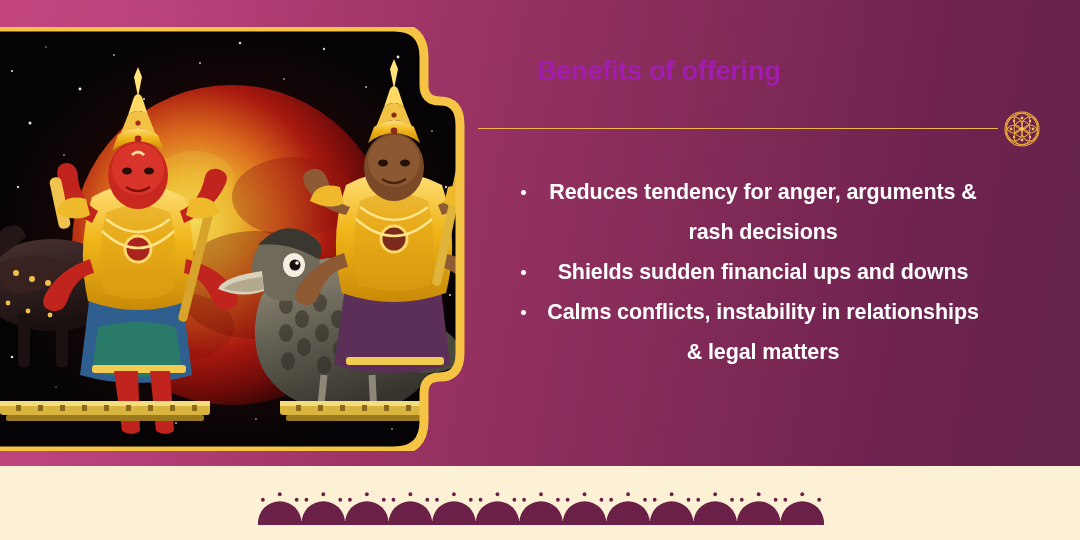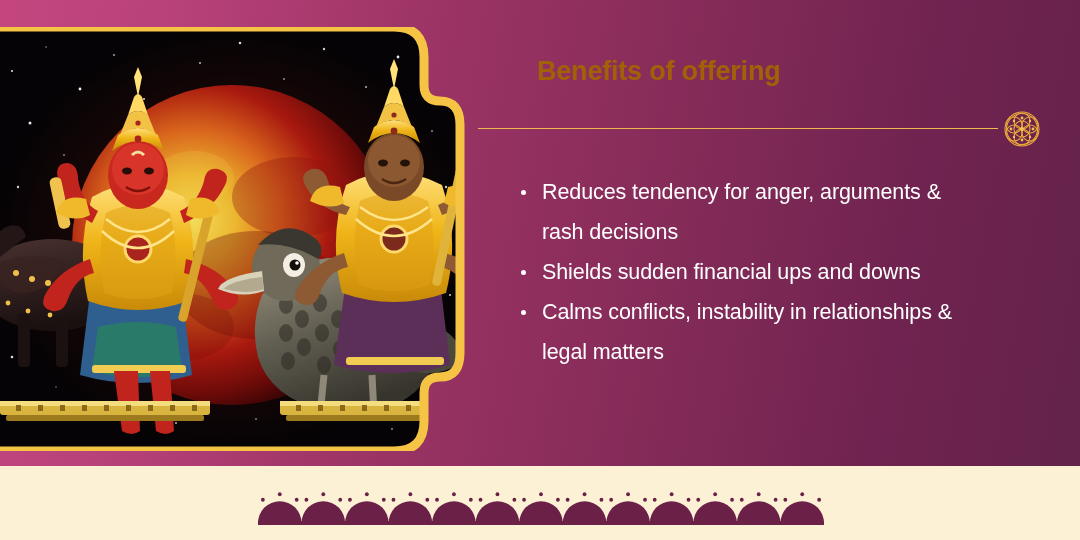--- a/index.html
+++ b/index.html
@@ -20,37 +20,37 @@
     background:#fdf1d5;
   }
 
   
   .frame-wrap{position:absolute;left:-6px;top:27px;width:476px;height:424px;}
   .frame-svg{position:absolute;left:0;top:0;}
 
   
   .title{
     position:absolute;left:537px;top:56px;
-    font-size:27px;font-weight:bold;color:#a16207;
+    font-size:27px;font-weight:bold;color:#a21caf;
     letter-spacing:-0.2px;white-space:nowrap;
   }
   .rule{
     position:absolute;left:478px;top:128px;width:520px;height:1px;
     background:#efb84e;
   }
   .mandala{position:absolute;left:997px;top:104px;width:50px;height:50px;}
 
   .bullets{
     position:absolute;left:514px;top:172px;width:470px;
     margin:0;padding:0;list-style:none;
   }
   .bullets li{
     position:relative;padding-left:28px;
-    color:#ffffff;font-size:21.5px;font-weight:normal;
-    line-height:40px;letter-spacing:-0.1px;
+    color:#ffffff;font-size:21.5px;font-weight:bold;
+    line-height:40px;letter-spacing:-0.1px;text-align:center;
   }
   .bullets li .dot{
     position:absolute;left:7px;top:18px;
     width:5px;height:5px;border-radius:50%;background:#ffffff;
   }
 
   
   .scallop{position:absolute;left:258px;top:489px;}
 </style>
 </head>

